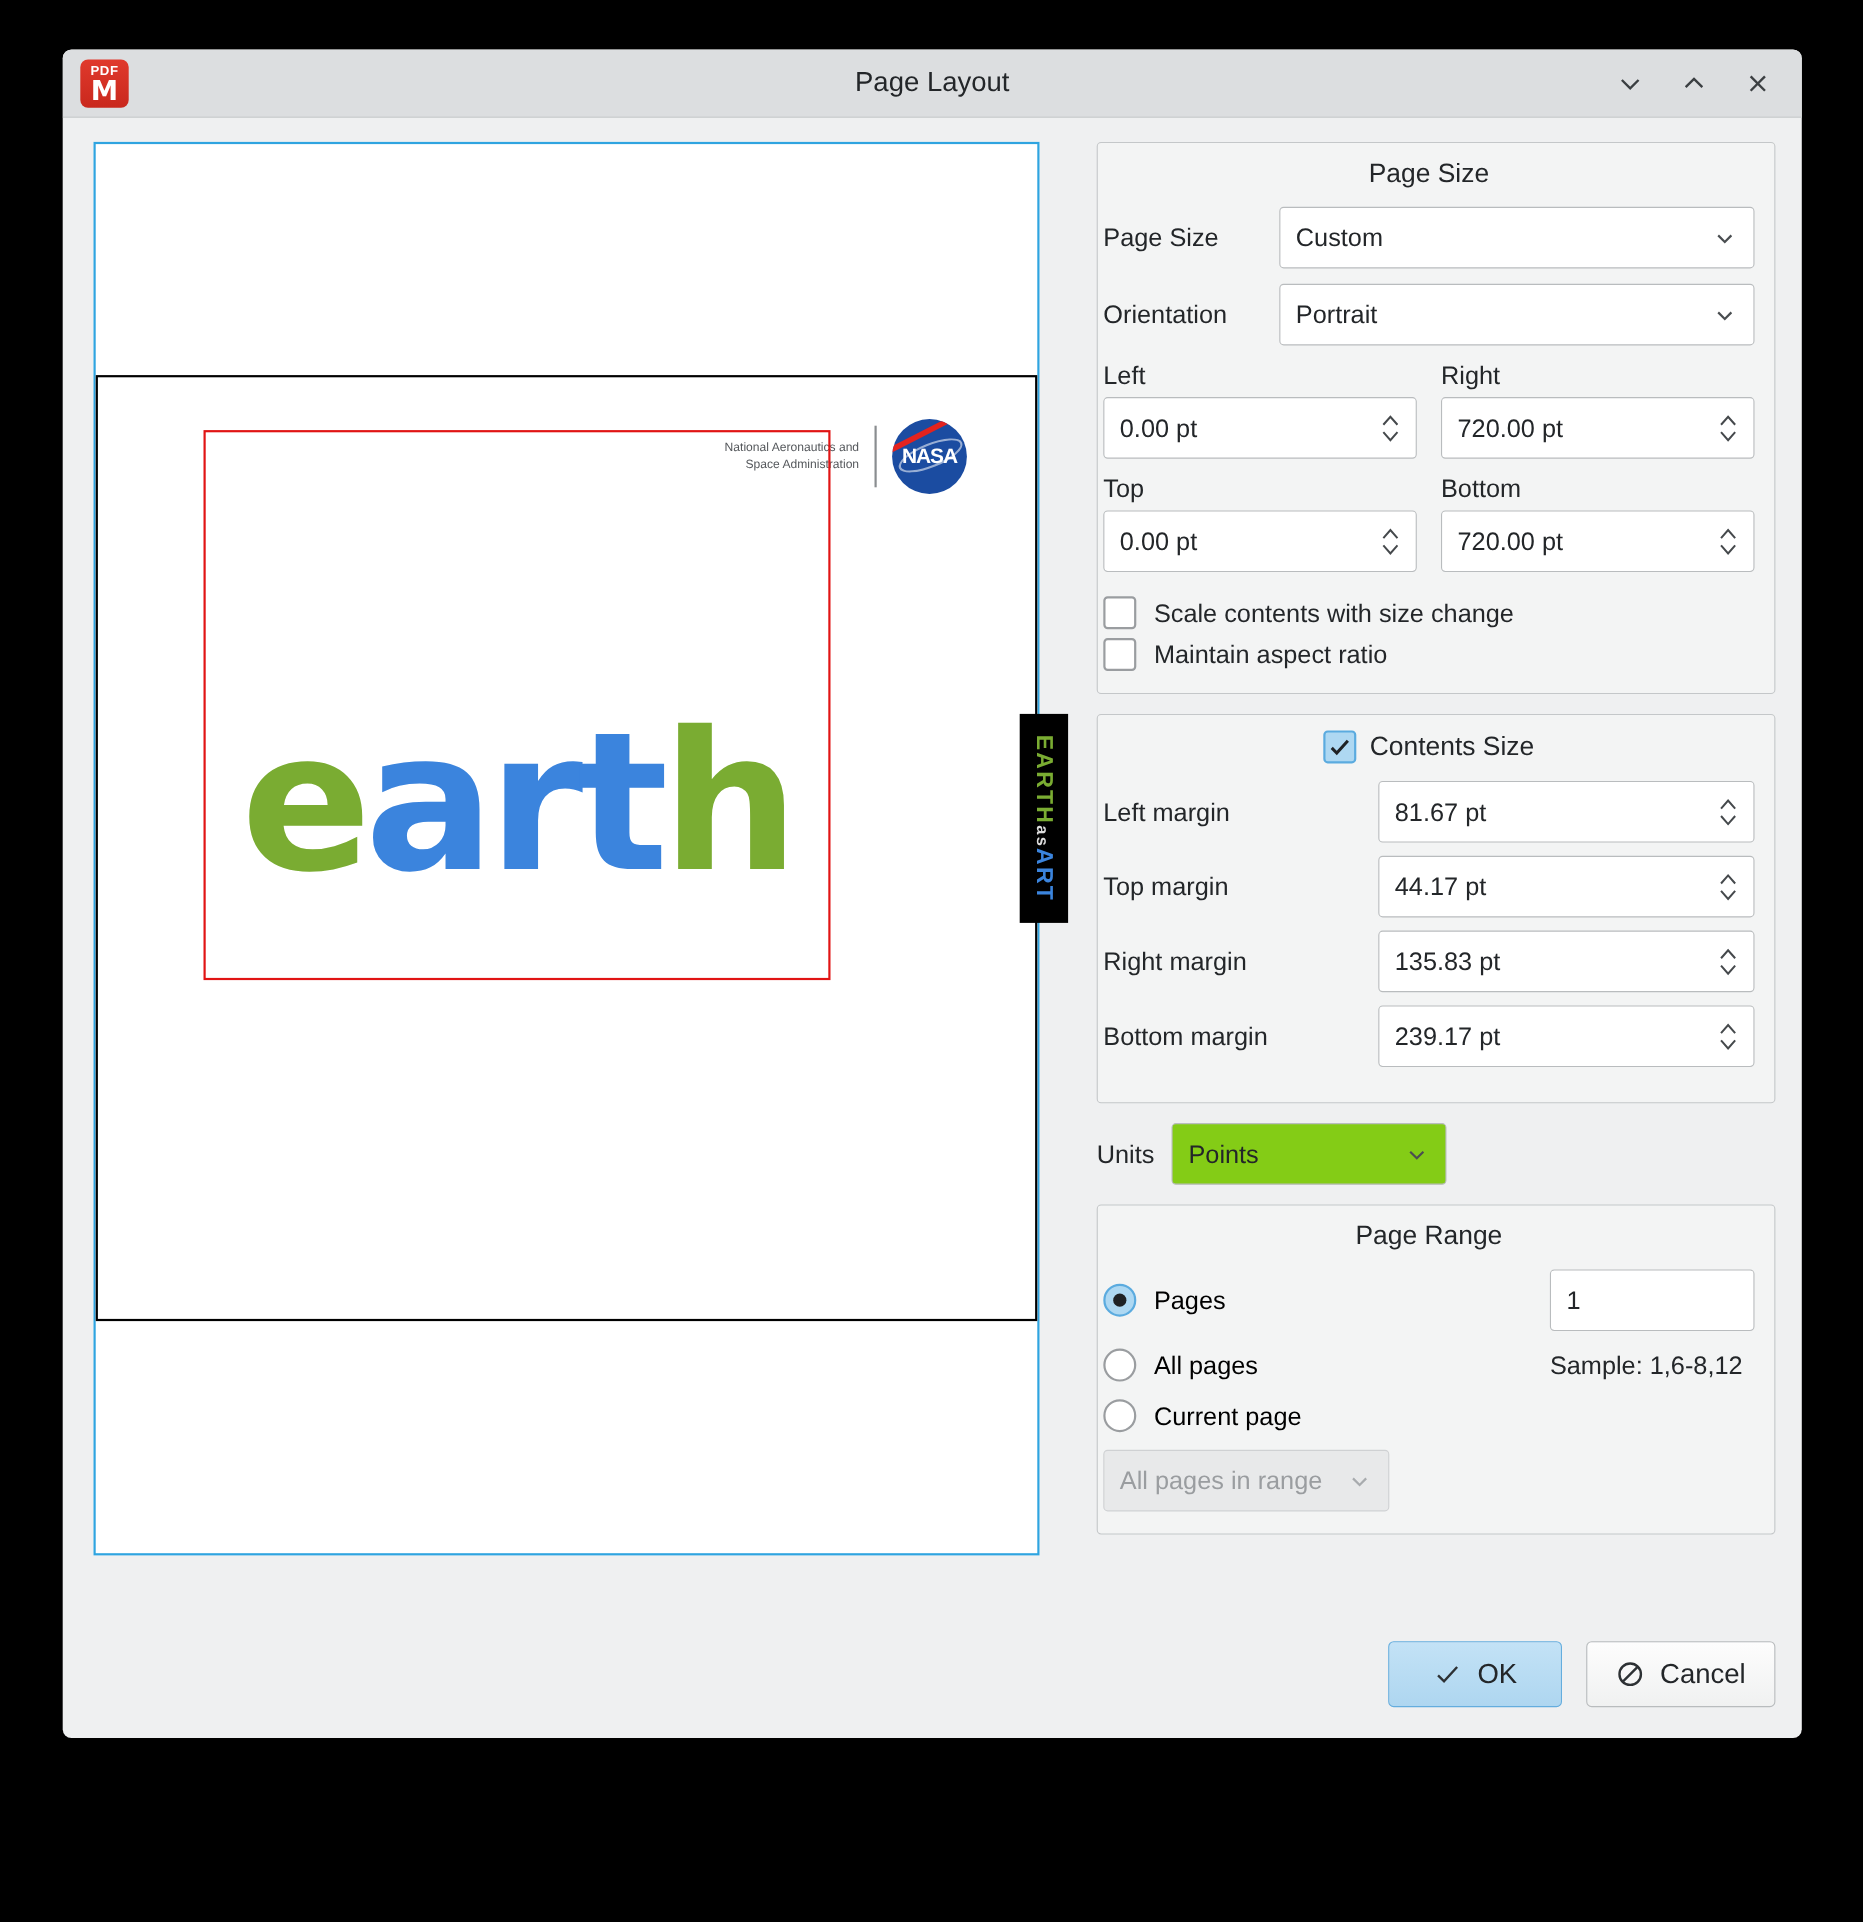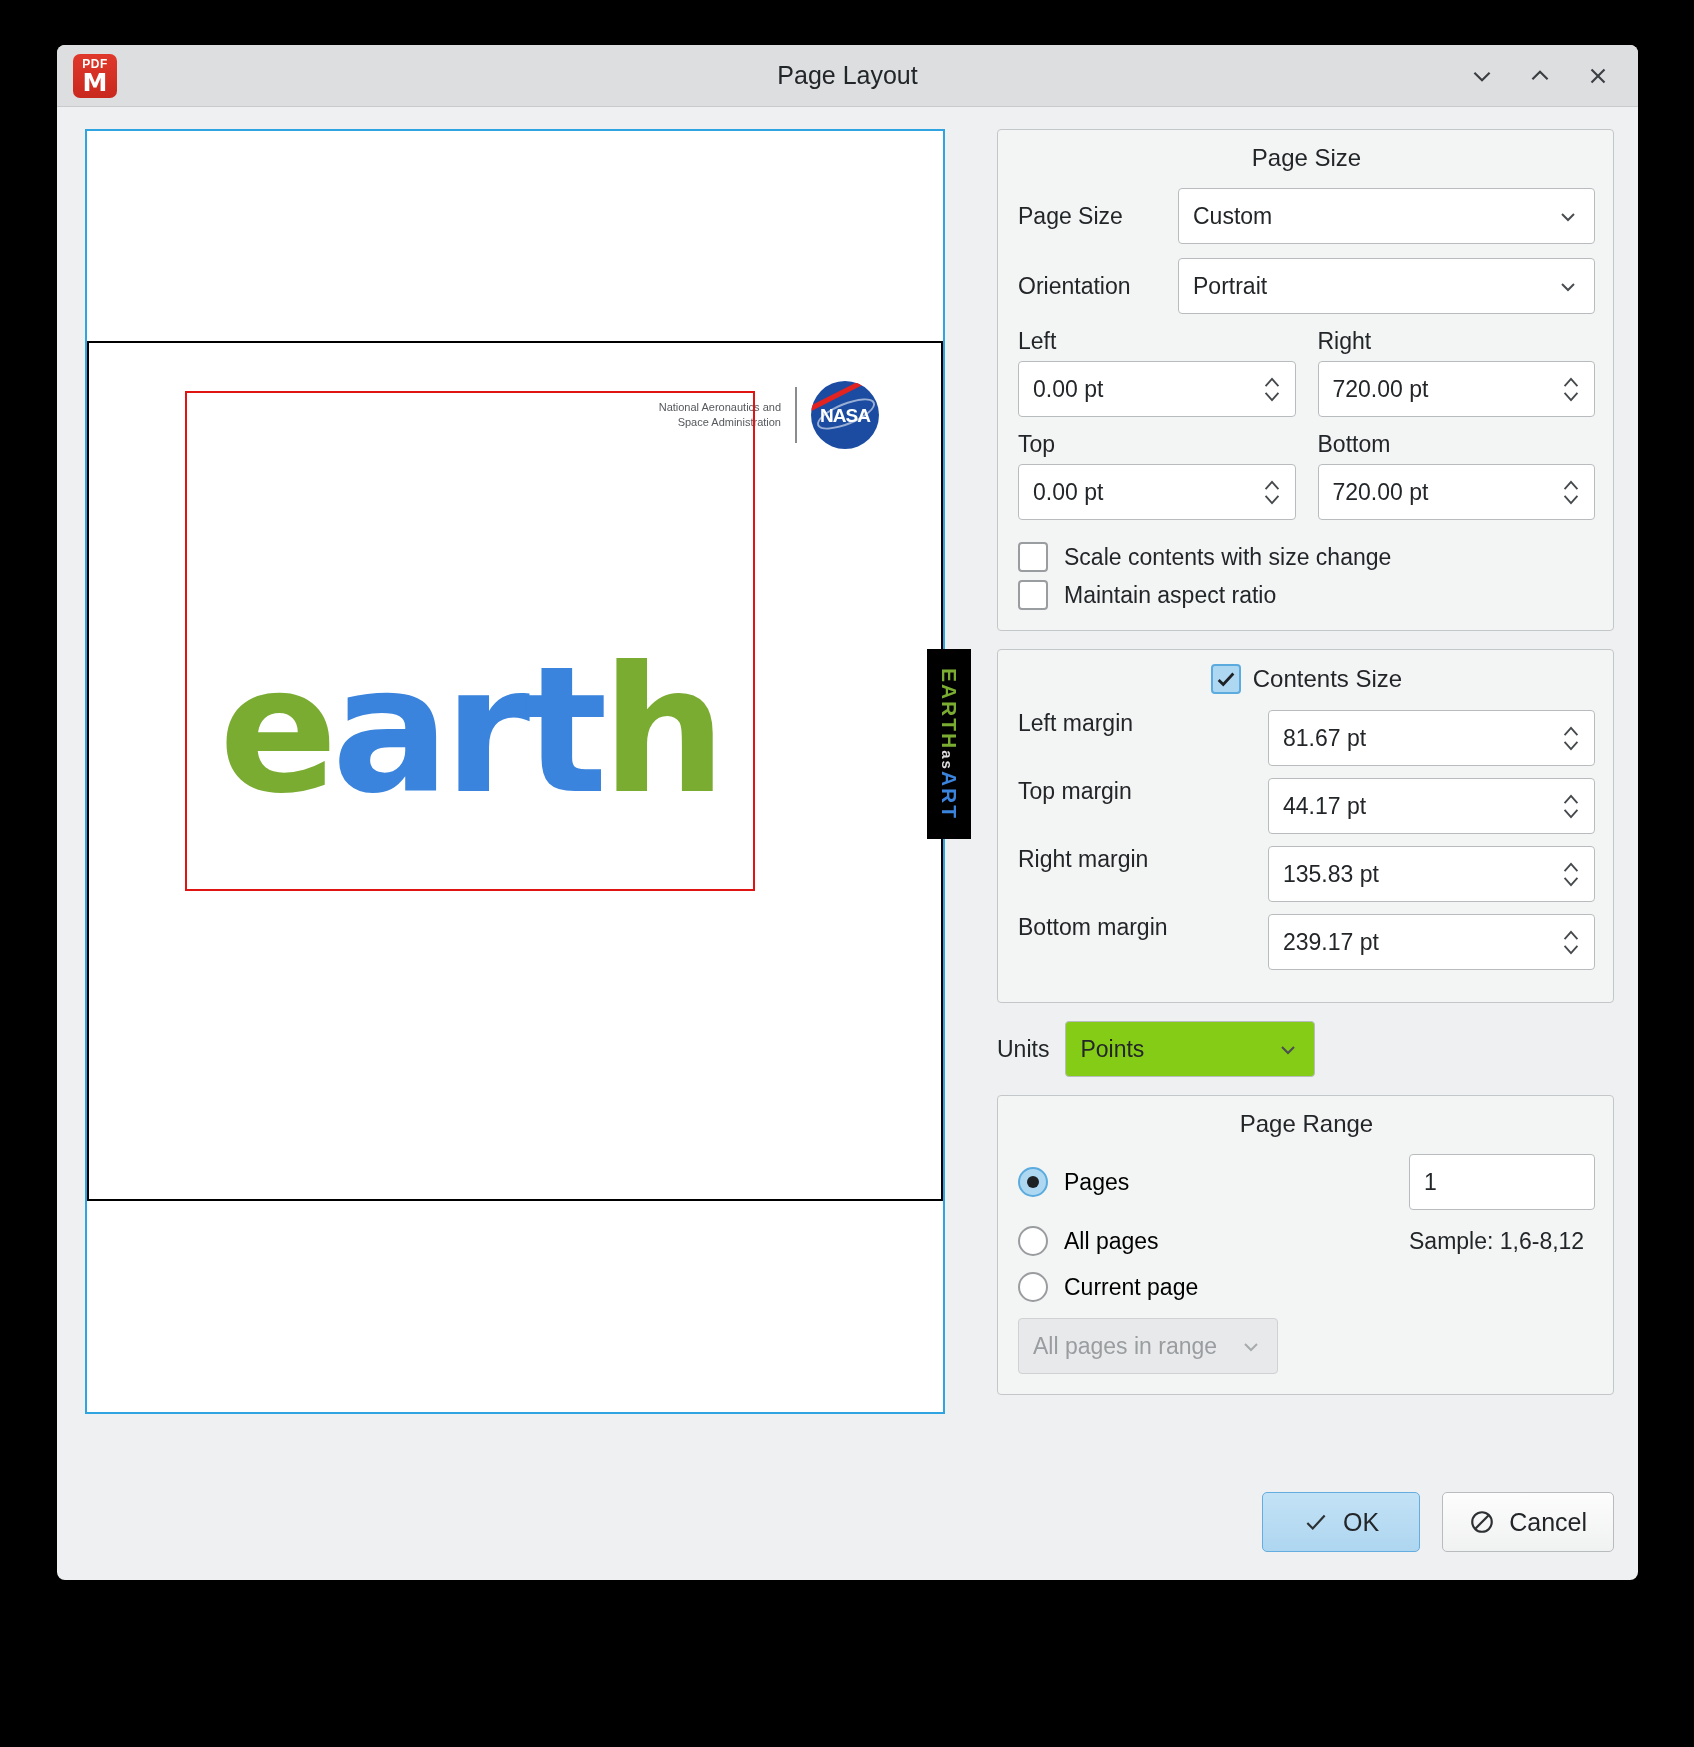--- a/index.html
+++ b/index.html
@@ -176,21 +176,21 @@
   
   .side-panel {
     flex: 1;
     margin-left: 48px;
     display: flex; flex-direction: column;
   }
   .group {
     border: 1px solid #c4c7c9;
     border-radius: 4px;
     background: #f3f4f4;
-    padding: 14px 18px 20px 20px;
+    padding: 14px 18px 20px 5px;
     margin-bottom: 18px;
   }
   .group-title {
     text-align: center;
     font-size: 24px;
     color: #232629;
     margin-bottom: 16px;
   }
   .group-title.with-check {
     display: flex; align-items: center; justify-content: center; gap: 12px;
@@ -270,21 +270,21 @@
     flex: none;
     display: flex; align-items: center; justify-content: center;
   }
   .checkbox.checked {
     background: #aed8f2;
     border-color: #5babdf;
   }
   .check-label { font-size: 23px; color: #232629; }
 
   .margin-row {
-    display: flex; align-items: flex-start;
+    display: flex; align-items: center;
     margin-bottom: 12px;
   }
   .margin-row .row-label { width: 250px; }
   .margin-row .spin { flex: 1; margin-bottom: 0; }
 
   .units-row {
     display: flex; align-items: center;
     gap: 16px;
     margin-bottom: 18px;
   }

